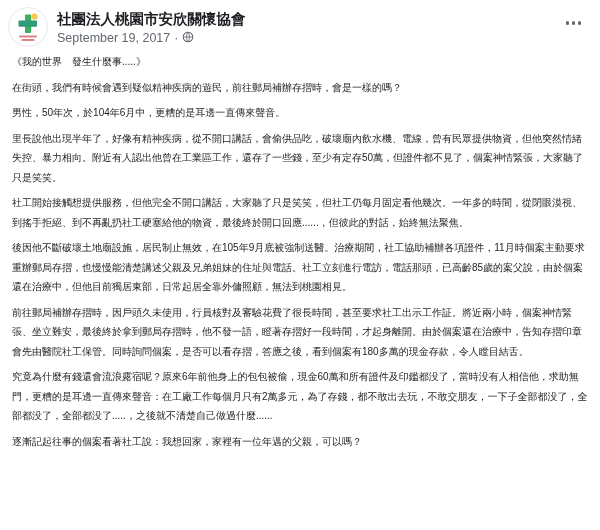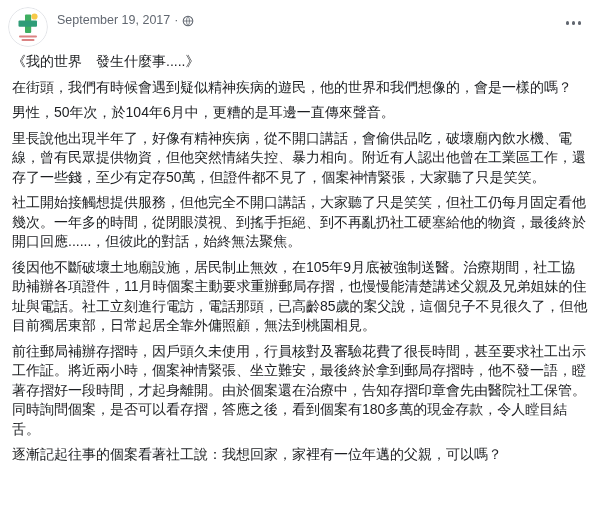--- a/index.html
+++ b/index.html
@@ -31,21 +31,21 @@
   .hmeta { padding-top: 3px; }
   .page-name {
     font-size: 14.5px;
     font-weight: 700;
     color: #1c1e21;
     line-height: 1.25;
     cursor: pointer;
   }
   .timestamp-row {
     display: flex;
-    align-items: center;
+    align-items: flex-start;
     gap: 4px;
     margin-top: 3px;
     font-size: 12.5px;
     color: #616770;
     line-height: 1.2;
   }
   .more-btn {
     position: absolute;
     right: 16px;
     top: 16px;
@@ -58,21 +58,21 @@
   .more-btn i {
     width: 3.5px;
     height: 3.5px;
     border-radius: 50%;
     background: #616770;
     display: block;
   }
   .content { padding: 3px 12px 4px; }
   .content p {
     margin: 0 0 6px;
-    font-size: 14px;
+    font-size: 10px;
     line-height: 19.5px;
     color: #1c1e21;
     word-break: break-word;
   }
 </style>
 </head>
 <body>
 
 <div class="post">
 
@@ -81,41 +81,43 @@
     <svg class="avatar" viewBox="0 0 40 40">
       <circle cx="20" cy="20" r="19.4" fill="#ffffff" stroke="#e2e4e8" stroke-width="1"></circle>
       <rect x="17" y="7.5" width="6.2" height="18.5" rx="1" fill="#3fae61"></rect>
       <rect x="10.5" y="13.5" width="18.5" height="6.2" rx="1" fill="#2e9c77"></rect>
       <circle cx="26.5" cy="9.5" r="3.1" fill="#f7c948"></circle>
       <rect x="11" y="28.5" width="18" height="2.1" rx="1" fill="#cf5a5a" opacity="0.75"></rect>
       <rect x="13.5" y="32" width="13" height="2.1" rx="1" fill="#cf5a5a" opacity="0.75"></rect>
     </svg>
 
     <div class="hmeta">
+      <div class="page-name">社團法人桃園市安欣關懷協會</div>
       <div class="timestamp-row">
         <span>September 19, 2017</span>
         <span>·</span>
         <svg width="12" height="12" viewBox="0 0 16 16">
           <circle cx="8" cy="8" r="6.4" fill="none" stroke="#616770" stroke-width="1.4"></circle>
           <path d="M1.6 8 H14.4 M8 1.6 C10.6 3.6 10.6 12.4 8 14.4 M8 1.6 C5.4 3.6 5.4 12.4 8 14.4" fill="none" stroke="#616770" stroke-width="1.1"></path>
         </svg>
       </div>
     </div>
 
     <div class="more-btn">
       <i></i>
       <i></i>
       <i></i>
     </div>
   </div>
 
   <div class="content">
       <p>《我的世界　發生什麼事.....》</p>
-      <p>在街頭，我們有時候會遇到疑似精神疾病的遊民，他的世界和我們想像的，會是一樣的嗎？</p>
+      <p>在街頭，我們有時候會遇到疑似精神疾病的遊民，前往郵局補辦存摺時，會是一樣的嗎？</p>
       <p>男性，50年次，於104年6月中，更糟的是耳邊一直傳來聲音。</p>
       <p>里長說他出現半年了，好像有精神疾病，從不開口講話，會偷供品吃，破壞廟內飲水機、電線，曾有民眾提供物資，但他突然情緒失控、暴力相向。附近有人認出他曾在工業區工作，還存了一些錢，至少有定存50萬，但證件都不見了，個案神情緊張，大家聽了只是笑笑。</p>
       <p>社工開始接觸想提供服務，但他完全不開口講話，大家聽了只是笑笑，但社工仍每月固定看他幾次。一年多的時間，從閉眼漠視、到搖手拒絕、到不再亂扔社工硬塞給他的物資，最後終於開口回應......，但彼此的對話，始終無法聚焦。</p>
-      <p>後因他不斷破壞土地廟設施，居民制止無效，在105年9月底被強制送醫。治療期間，社工協助補辦各項證件，11月時個案主動要求重辦郵局存摺，也慢慢能清楚講述父親及兄弟姐妹的住址與電話。社工立刻進行電訪，電話那頭，已高齡85歲的案父說，這個兒子不見很久了，但他目前獨居東部，日常起居全靠外傭照顧，無法到桃園相見。</p>
+      <p>後因他不斷破壞土地廟設施，居民制止無效，在105年9月底被強制送醫。治療期間，社工協助補辦各項證件，11月時個案主動要求重辦郵局存摺，也慢慢能清楚講述父親及兄弟姐妹的住址與電話。社工立刻進行電訪，電話那頭，已高齡85歲的案父說，由於個案還在治療中，但他目前獨居東部，日常起居全靠外傭照顧，無法到桃園相見。</p>
       <p>前往郵局補辦存摺時，因戶頭久未使用，行員核對及審驗花費了很長時間，甚至要求社工出示工作証。將近兩小時，個案神情緊張、坐立難安，最後終於拿到郵局存摺時，他不發一語，瞪著存摺好一段時間，才起身離開。由於個案還在治療中，告知存摺印章會先由醫院社工保管。同時詢問個案，是否可以看存摺，答應之後，看到個案有180多萬的現金存款，令人瞠目結舌。</p>
+      <p>究竟為什麼有錢還會流浪露宿呢？原來6年前他身上的包包被偷，現金60萬和所有證件及印鑑都没了，當時没有人相信他，求助無門，更糟的是耳邊一直傳來聲音：在工廠工作每個月只有2萬多元，為了存錢，都不敢出去玩，不敢交朋友，一下子全部都没了，全部都没了，全部都没了.....，之後就不清楚自己做過什麼......</p>
       <p>逐漸記起往事的個案看著社工說：我想回家，家裡有一位年邁的父親，可以嗎？</p>
     </div>
 
 </div>
 
 </body></html>

